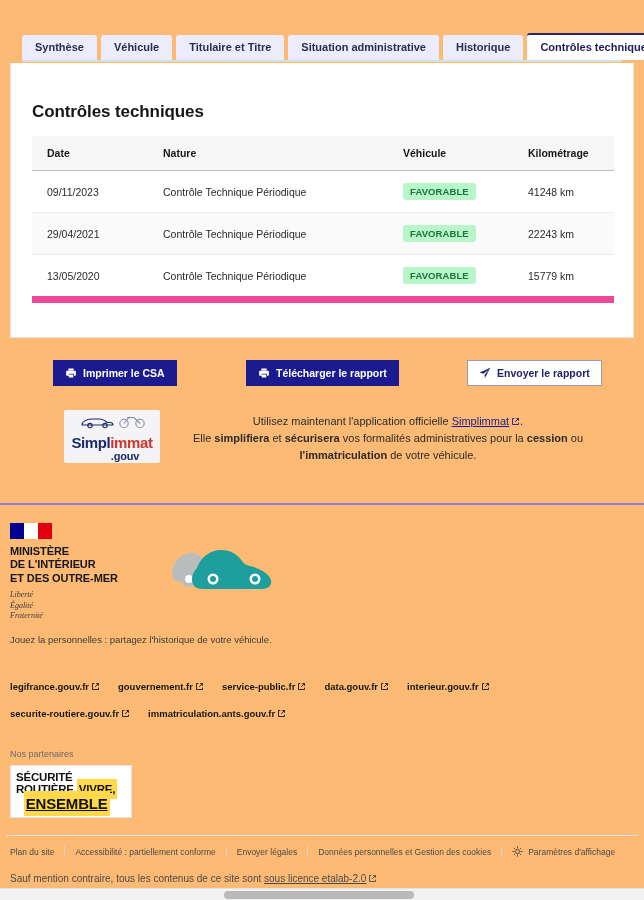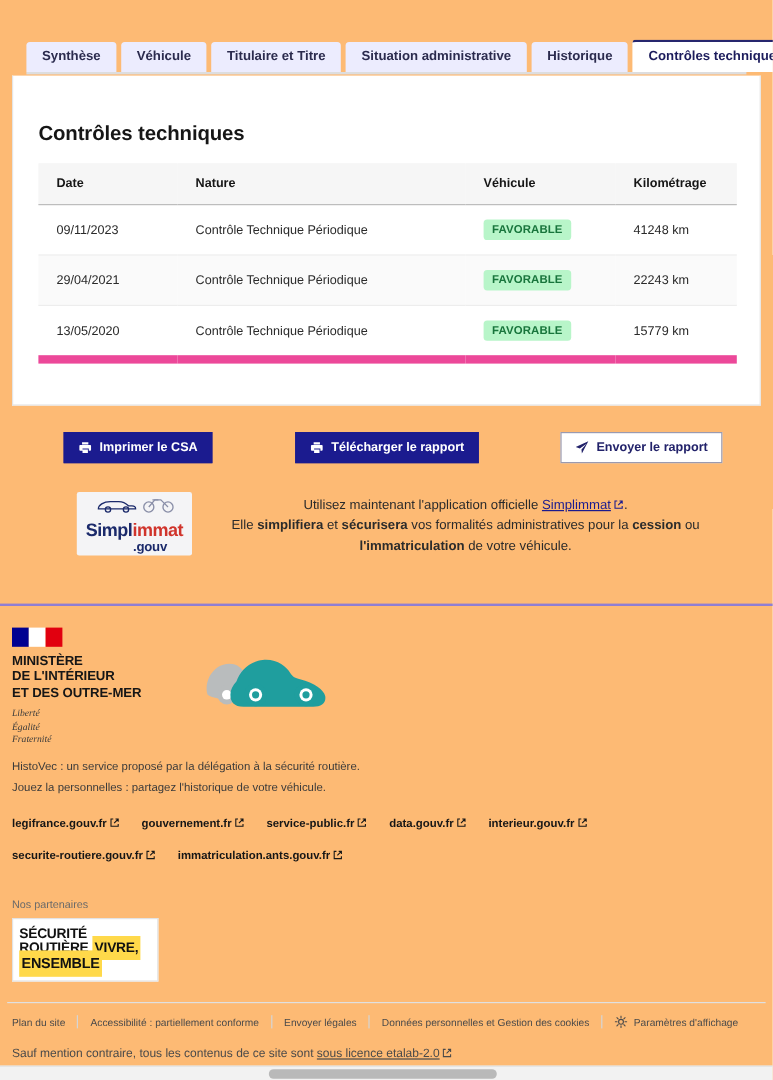--- a/index.html
+++ b/index.html
@@ -140,21 +140,21 @@
   .partners-label { position:absolute; left:10px; top:244px; font-size:9px; color:#6a6a6a; }
   .partner-box {
     position:absolute; left:10px; top:260px; width:122px; height:53px;
     background:#fff; border:1px solid #e3e3e3;
     display:flex; align-items:center; justify-content:flex-start;
   }
   .sr-logo { padding-left:5px; line-height:1.02; }
   .sr-l1 { font-size:11.5px; font-weight:700; color:#111; letter-spacing:-0.2px; }
   .sr-l2 { font-size:11.5px; font-weight:700; color:#111; letter-spacing:-0.2px; }
   .sr-hl { background:#ffd94a; padding:4px 2px; }
-  .sr-l3 { font-size:12px; font-weight:700; color:#111; letter-spacing:-0.2px; text-align:left; }
+  .sr-l3 { font-size:15px; font-weight:700; color:#111; letter-spacing:-0.2px; text-align:center;text-decoration:underline; }
 
   .bottom-rule { position:absolute; left:6px; top:330px; width:632px; height:1px; background:#e0e0e0; }
   .legal { position:absolute; left:10px; top:341px; font-size:8.5px; color:#4a4a4a; display:flex; align-items:center; }
   .legal a { color:#4a4a4a; text-decoration:none; white-space:nowrap; }
   .legal .sep { width:1px; height:11px; background:#d5d5d5; margin:0 10px; display:inline-block; }
   .legal .sun { width:11px; height:11px; margin-right:5px; display:inline-block; }
   .copy { position:absolute; left:10px; top:368px; font-size:10px; color:#4a4a4a; }
   .copy a { color:#4a4a4a; text-decoration:underline; }
 
   
@@ -324,21 +324,20 @@
         <circle cx="50" cy="40" r="9.5" fill="#1f9e9e"></circle>
         <circle cx="50" cy="40" r="5.5" fill="#ffffff"></circle>
         <circle cx="50" cy="40" r="3" fill="#1f9e9e"></circle>
         <circle cx="92" cy="40" r="9.5" fill="#1f9e9e"></circle>
         <circle cx="92" cy="40" r="5.5" fill="#ffffff"></circle>
         <circle cx="92" cy="40" r="3" fill="#1f9e9e"></circle>
       </svg>
     </div>
 
     <div class="footer-desc">
-      <div>HistoVec : un service proposé par la délégation à la sécurité routière.</div>
       <div>Jouez la personnelles : partagez l'historique de votre véhicule.</div>
     </div>
 
     <div class="linkrow lr1" id="lr1"><a href="#">legifrance.gouv.fr<span class="ext"><svg viewBox="0 0 12 12" width="9" height="9">
               <path fill="none" stroke="#161616" stroke-width="1.2" d="M4.5 2H2v8h8V7.5M7 2h3v3M10 2L5.5 6.5"></path>
             </svg></span></a><a href="#">gouvernement.fr<span class="ext"><svg viewBox="0 0 12 12" width="9" height="9">
               <path fill="none" stroke="#161616" stroke-width="1.2" d="M4.5 2H2v8h8V7.5M7 2h3v3M10 2L5.5 6.5"></path>
             </svg></span></a><a href="#">service-public.fr<span class="ext"><svg viewBox="0 0 12 12" width="9" height="9">
               <path fill="none" stroke="#161616" stroke-width="1.2" d="M4.5 2H2v8h8V7.5M7 2h3v3M10 2L5.5 6.5"></path>
             </svg></span></a><a href="#">data.gouv.fr<span class="ext"><svg viewBox="0 0 12 12" width="9" height="9">

